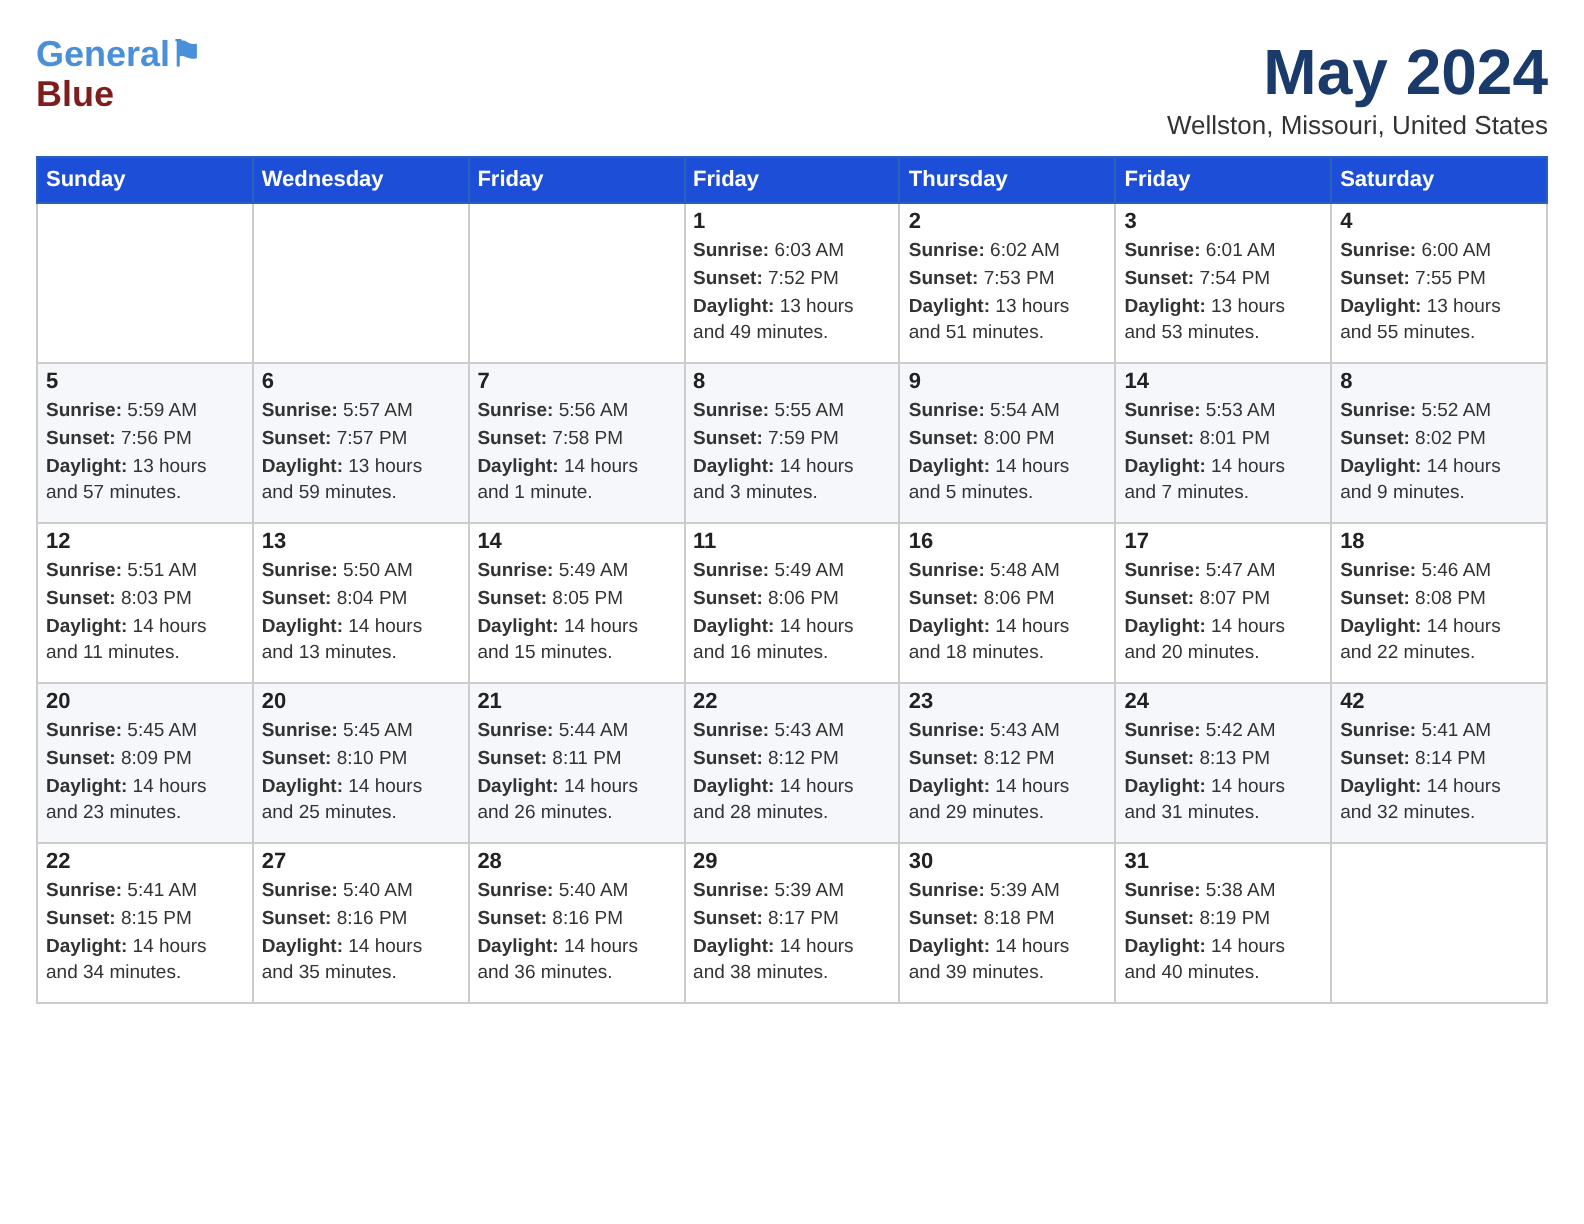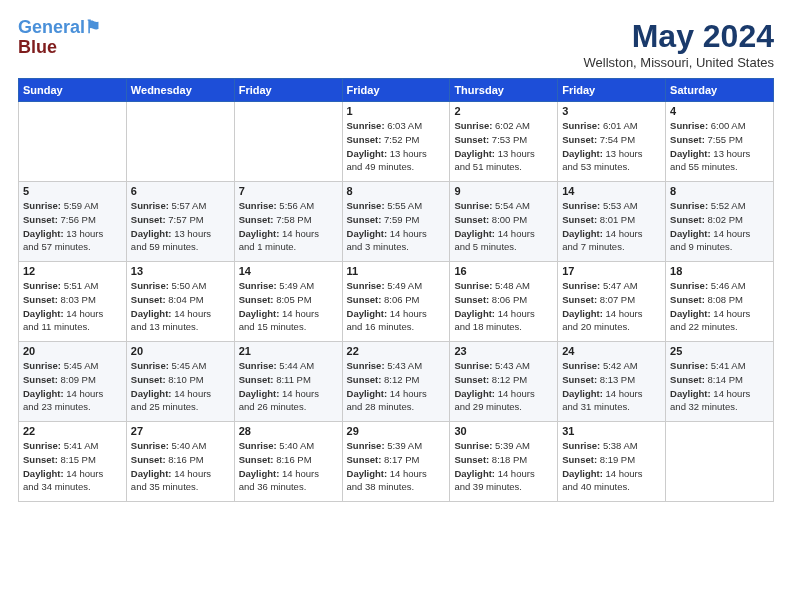--- a/index.html
+++ b/index.html
@@ -221,21 +221,21 @@
           </td>
           <td>
             <span class="day-number">23</span>
             <div class="day-info"><b>Sunrise: </b>5:43 AM<br><b>Sunset: </b>8:12 PM<br><b>Daylight: </b>14 hours<br>and 29 minutes.</div>
           </td>
           <td>
             <span class="day-number">24</span>
             <div class="day-info"><b>Sunrise: </b>5:42 AM<br><b>Sunset: </b>8:13 PM<br><b>Daylight: </b>14 hours<br>and 31 minutes.</div>
           </td>
           <td>
-            <span class="day-number">25</span>
+            <span class="day-number">42</span>
             <div class="day-info"><b>Sunrise: </b>5:41 AM<br><b>Sunset: </b>8:14 PM<br><b>Daylight: </b>14 hours<br>and 32 minutes.</div>
           </td>
         </tr>
         <tr>
           <td>
             <span class="day-number">22</span>
             <div class="day-info"><b>Sunrise: </b>5:41 AM<br><b>Sunset: </b>8:15 PM<br><b>Daylight: </b>14 hours<br>and 34 minutes.</div>
           </td>
           <td>
             <span class="day-number">27</span>

